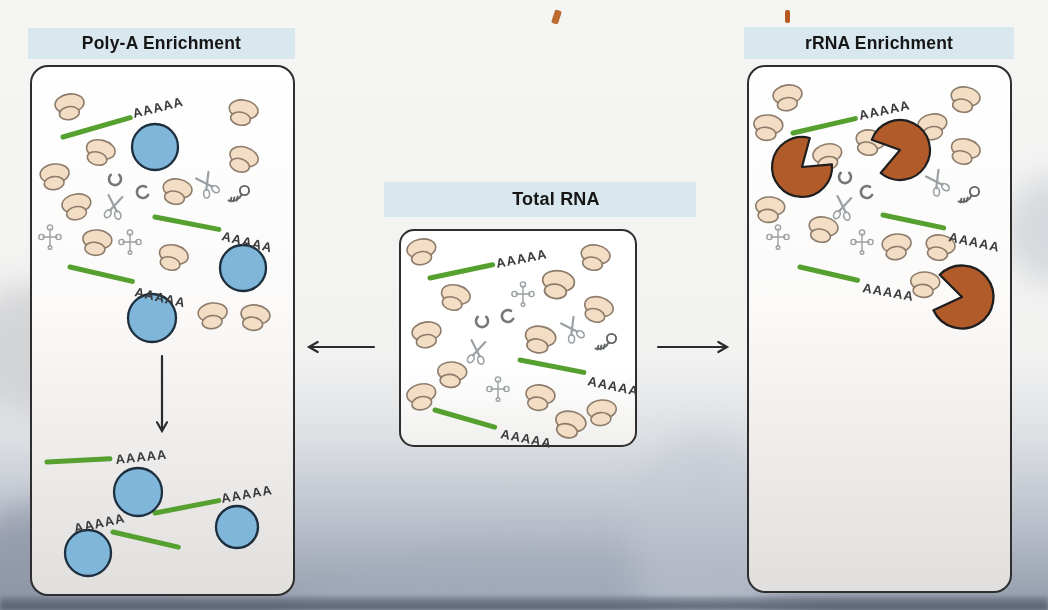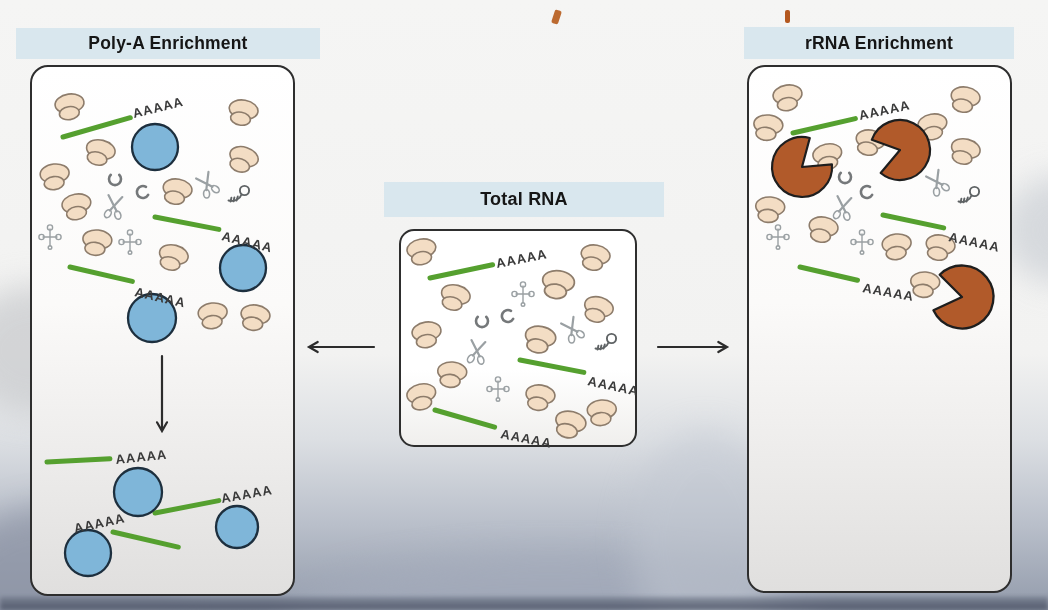--- a/index.html
+++ b/index.html
@@ -15,22 +15,22 @@
   #blob-bottom-center{left:280px;top:555px;width:540px;height:130px;background:#a5acbc;opacity:.7;}
   #blob-mid-gap{left:630px;top:430px;width:150px;height:220px;background:#c2c8d2;opacity:.5;}
   #bottom-strip{position:absolute;left:0;top:597px;width:1048px;height:13px;
     background:linear-gradient(180deg,rgba(94,102,120,.45),rgba(72,80,98,.85));filter:blur(2px);}
   .mark{position:absolute;border-radius:2px;}
   .panel-header{
     position:absolute;display:flex;align-items:center;justify-content:center;
     background:var(--c-header-bg,#d9e7ee);color:var(--c-header-text,#161616);
     font-weight:bold;font-size:17.5px;letter-spacing:.2px;
   }
-  #header-polya{left:16px;top:28px;width:304px;height:31px;}
-  #header-total{left:384px;top:182px;width:280px;height:35px;font-size:18px;}
+  #header-polya{left:28px;top:28px;width:267px;height:31px;}
+  #header-total{left:384px;top:182px;width:280px;height:35px;font-size:18px;padding-left:32px;}
   #header-rrna{left:744px;top:27px;width:270px;height:32px;}
   .panel-box{
     position:absolute;box-sizing:border-box;border:2.5px solid var(--c-outline,#2e2e2e);
     border-radius:18px;
     background:linear-gradient(180deg,#ffffff 0%,#fbfaf9 45%,#ebeae9 78%,#e0dfde 100%);
   }
   #box-polya{left:30px;top:65px;width:265px;height:531px;}
   #box-total{left:399px;top:229px;width:238px;height:218px;border-radius:15px;
     background:linear-gradient(180deg,#ffffff 0%,#ffffff 65%,#f0efed 100%);}
   #box-rrna{left:747px;top:65px;width:265px;height:528px;}

